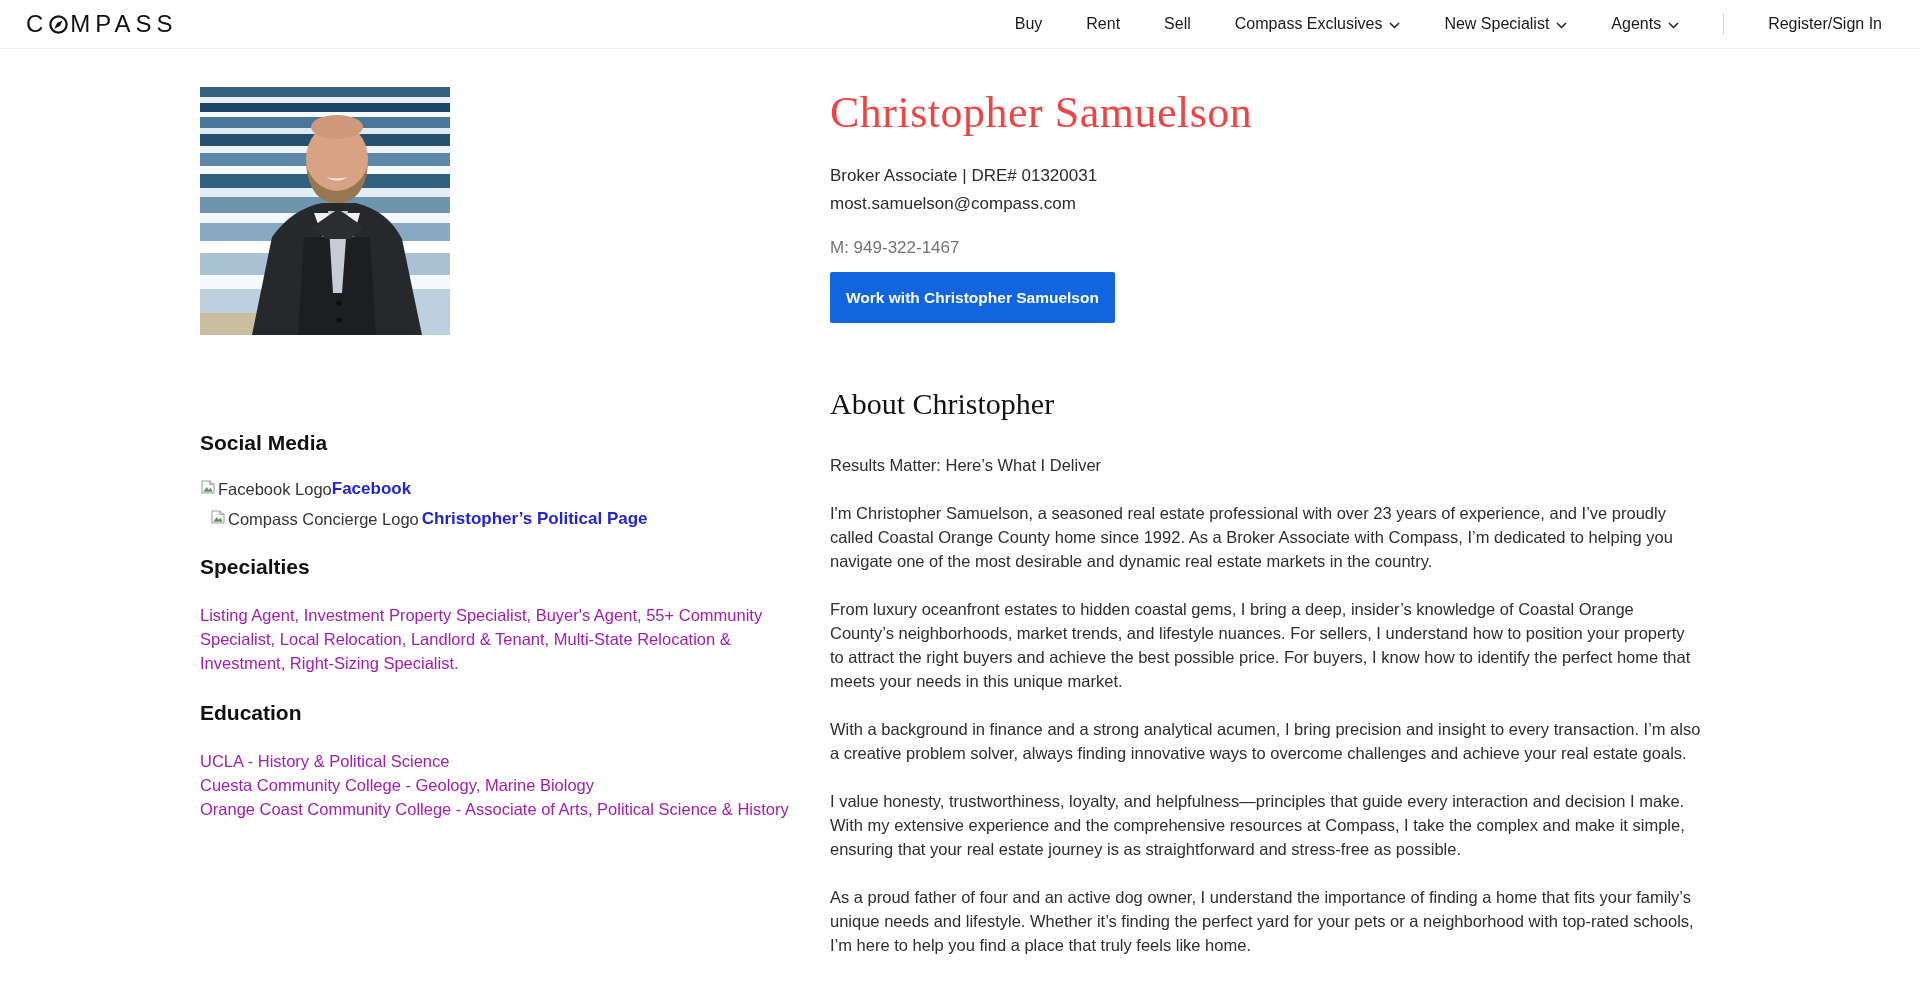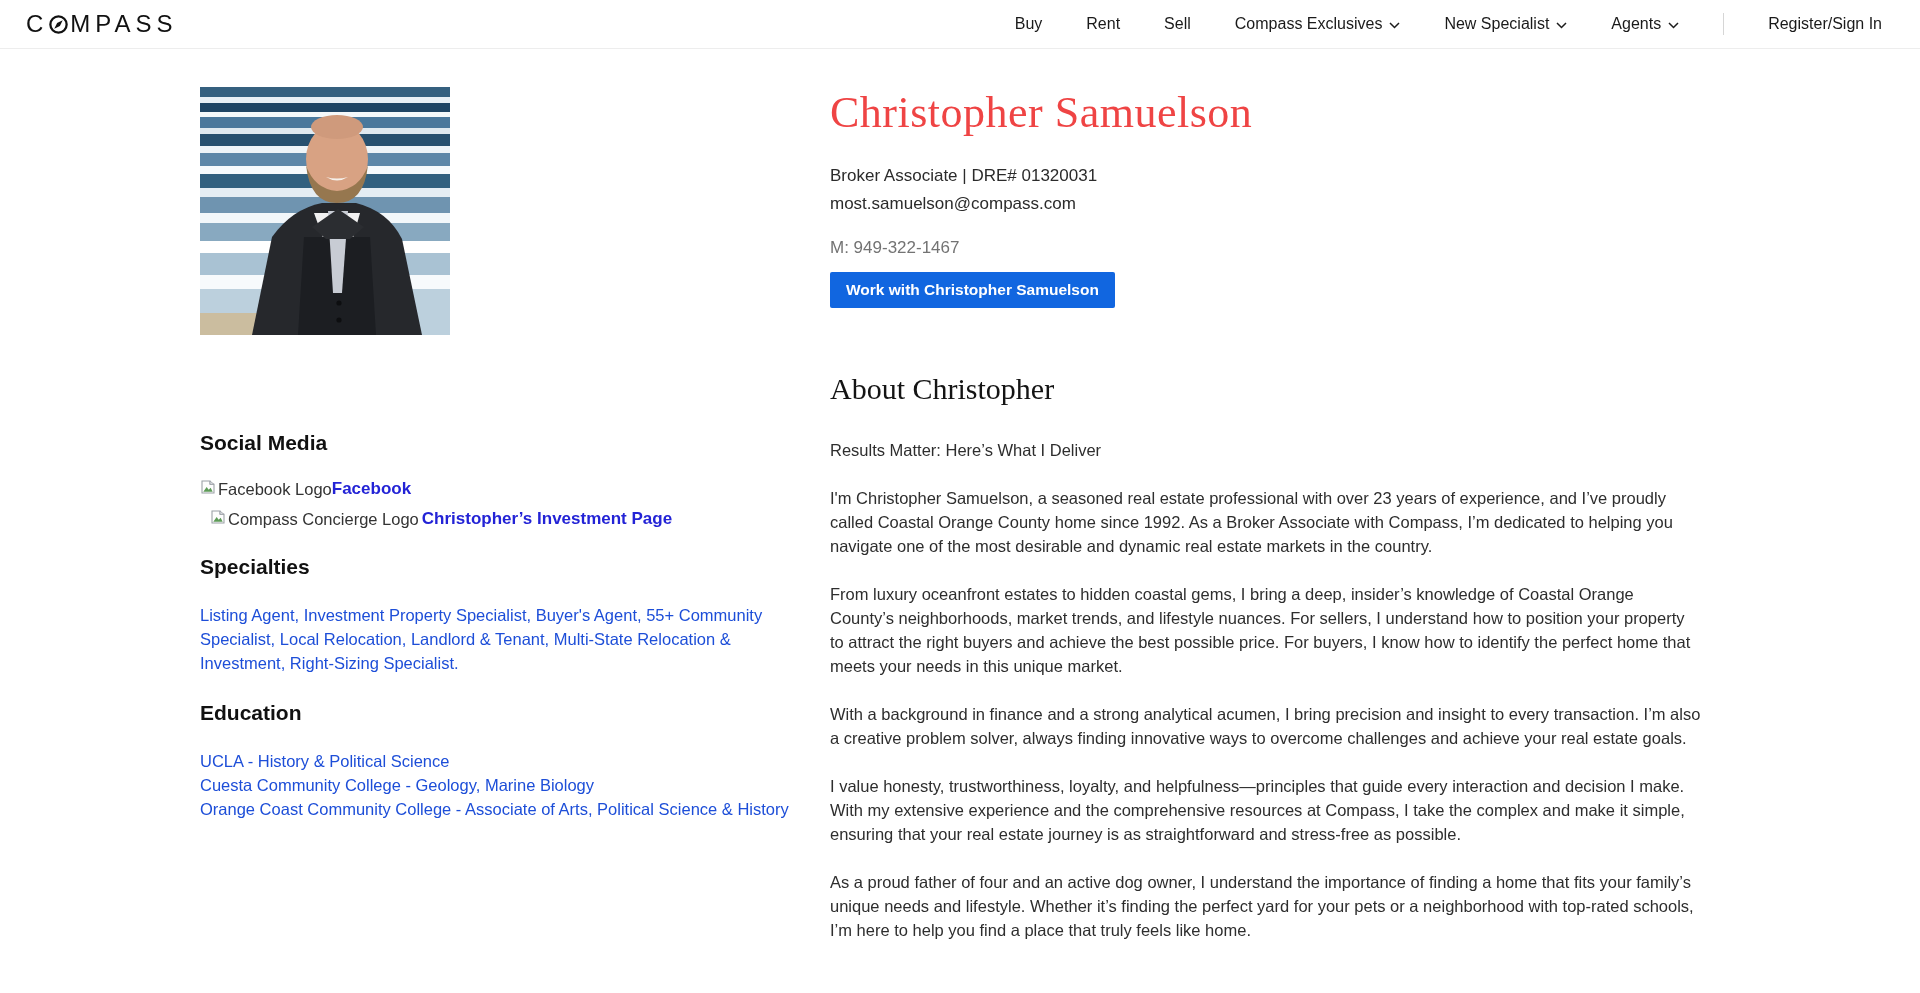--- a/index.html
+++ b/index.html
@@ -26,28 +26,28 @@
   .photo { width:250px; height:248px; margin-bottom:96px; overflow:hidden; }
   .side-section h3 { font-size:21px; font-weight:bold; color:#111; margin-bottom:24px; }
   .side-section { margin-bottom:26px; }
   .social-row { display:flex; align-items:center; margin-bottom:10px;
     font-size:16.5px; color:#333; }
   .social-row.indent { margin-left:10px; }
   .social-row .alt-text { color:#333; }
   .social-row a { color:#2323d6; font-weight:bold; font-size:17px; text-decoration:none;
     margin-left:3px; cursor:pointer; }
   .broken-img { display:inline-block; margin-right:2px; }
-  .side-text { font-size:16.5px; line-height:24px; color:#1d4ed8; }
+  .side-text { font-size:16.5px; line-height:24px; color:#a21caf; }
 
   
   .agent-name { font-family:"Liberation Serif", serif; font-weight:400; font-size:44px;
     color:#ef4444; letter-spacing:0.5px; }
   .agent-sub { margin-top:24px; font-size:17px; line-height:28px; color:#2b2b2b; }
   .agent-phone { margin-top:20px; font-size:17px; color:#737373; }
-  .cta-btn { margin-top:14px; height:36px; padding:0 16px; background:#1166e0; color:#fff;
+  .cta-btn { margin-top:14px; height:51px; padding:0 16px; background:#1166e0; color:#fff;
     border:none; border-radius:2px; font-family:"Liberation Sans", sans-serif;
     font-size:15.5px; font-weight:bold; cursor:pointer; display:inline-flex;
     align-items:center; }
   .about-heading { margin-top:64px; font-family:"Liberation Serif", serif; font-weight:400;
     font-size:30px; color:#141414; }
   .about-body { margin-top:32px; }
   .about-body p { font-size:16.5px; line-height:24px; color:#2e2e2e; margin:0 0 24px 0; }
 </style>
 </head>
 <body>
@@ -165,21 +165,21 @@
 
       <div class="social-row indent">
         <span class="broken-img">
           <svg width="16" height="16" viewBox="0 0 24 24">
             <path d="M3 3 L15 3 L15 8 L21 8 L21 21 L3 21 Z" fill="#fdfdfd" stroke="#9aa0a6" stroke-width="1.6"></path>
             <path d="M15 3 L21 8 L15 8 Z" fill="#dfe1e5" stroke="#9aa0a6" stroke-width="1.2"></path>
             <path d="M5 19 L10 12 L13 16 L16 13 L19 19 Z" fill="#5d9b57"></path>
           </svg>
         </span>
         <span class="alt-text">Compass Concierge Logo</span>
-        <a>Christopher’s Investment Page</a>
+        <a>Christopher’s Political Page</a>
       </div>
     </section>
 
     <section class="side-section">
       <h3>Specialties</h3>
       <p class="side-text">Listing Agent, Investment Property Specialist, Buyer's Agent, 55+ Community Specialist, Local Relocation, Landlord &amp; Tenant, Multi-State Relocation &amp; Investment, Right-Sizing Specialist.</p>
     </section>
 
     <section class="side-section">
       <h3>Education</h3>

